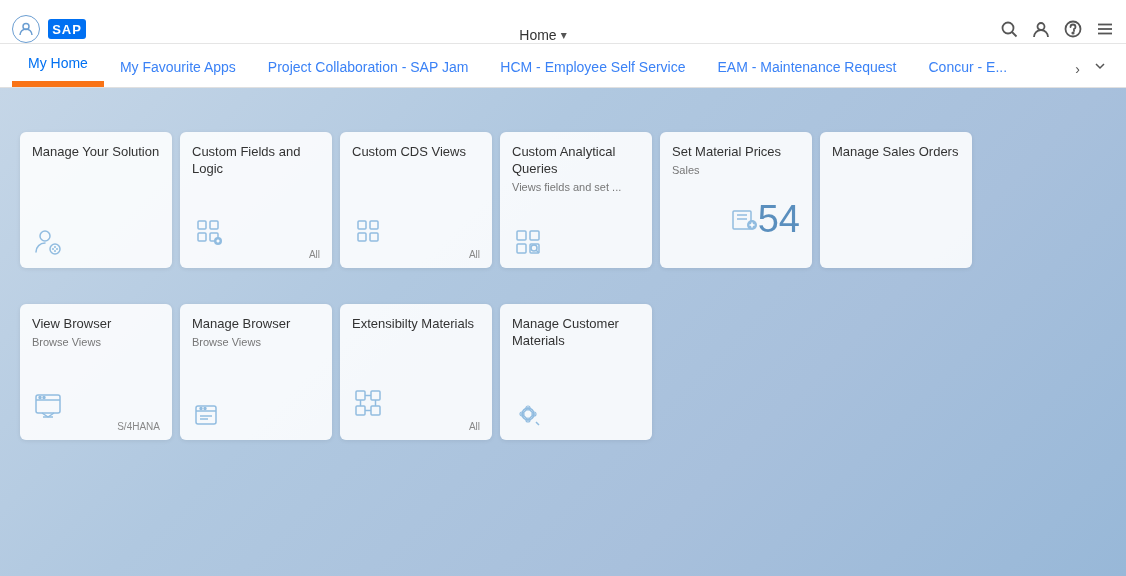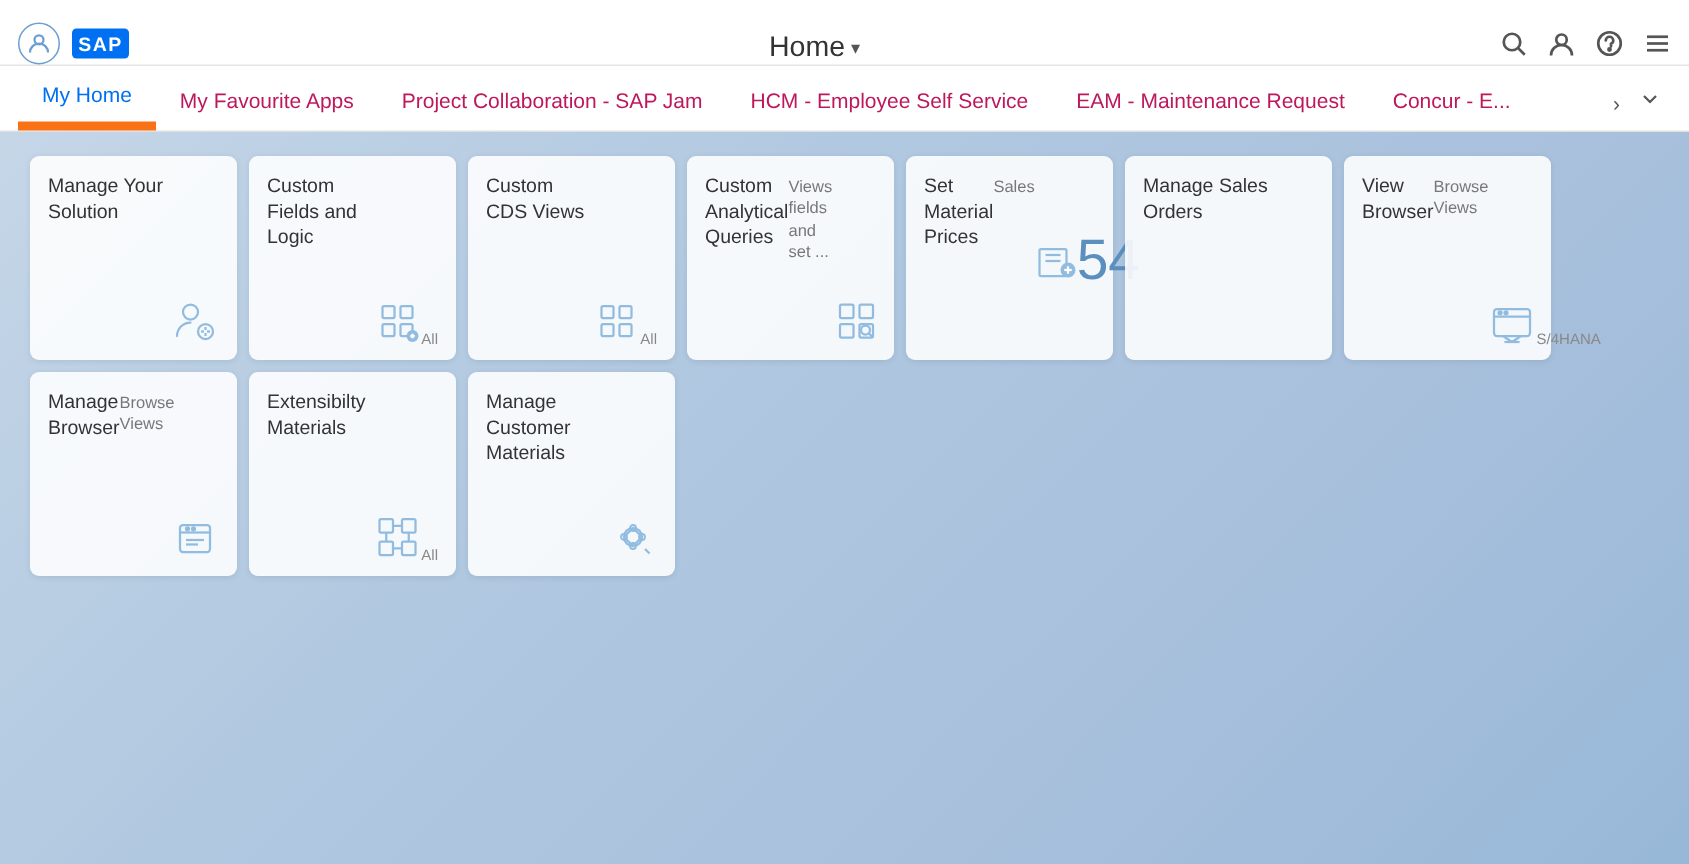--- a/index.html
+++ b/index.html
@@ -56,21 +56,21 @@
     }
     .header-center {
       flex: 1;
       display: flex;
       align-items: center;
       justify-content: center;
       gap: 4px;
       cursor: pointer;
     }
     .header-home-label {
-      font-size: 19px;
+      font-size: 14px;
       color: #333;
       font-weight: 400;
     }
     .header-chevron {
       color: #555;
       font-size: 12px;
     }
     .header-right {
       display: flex;
       align-items: center;
@@ -90,21 +90,21 @@
       height: 44px;
       display: flex;
       align-items: flex-end;
       padding: 0 12px;
       border-bottom: 1px solid #e0e0e0;
       gap: 0;
     }
     .nav-tab {
       padding: 10px 16px;
       font-size: 14px;
-      color: #be185d;
+      color: #3b82f6;
       cursor: pointer;
       border-bottom: 2px solid transparent;
       white-space: nowrap;
     }
     .nav-tab.active {
       color: #0070f2;
       border-bottom: 6px solid #f97316;
       font-weight: 500;
     }
     .nav-arrow {
@@ -122,28 +122,30 @@
     
     .tile-grid {
       display: flex;
       flex-wrap: wrap;
       gap: 8px;
     }
 
     .tile {
       background: rgba(255,255,255,0.88);
       border-radius: 6px;
-      width: 138px;
+      width: 152px;
       height: 136px;
       padding: 12px 12px 8px 12px;
       display: flex;
+      flex-direction: column;
       cursor: pointer;
       box-shadow: 0 1px 4px rgba(0,0,0,0.08);
       position: relative;
       transition: box-shadow 0.15s;
+      margin-top: 28px;
     }
 
     .tile-title {
       font-size: 13px;
       color: #333;
       font-weight: 500;
       line-height: 1.3;
     }
     .tile-subtitle {
       font-size: 11px;

